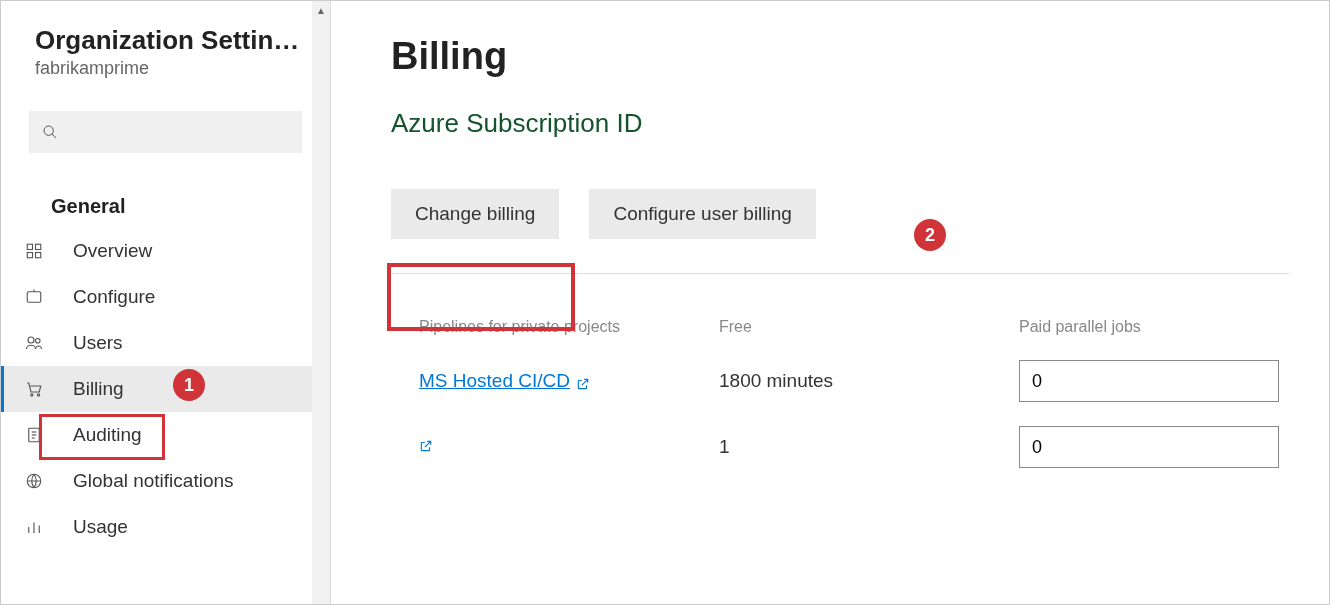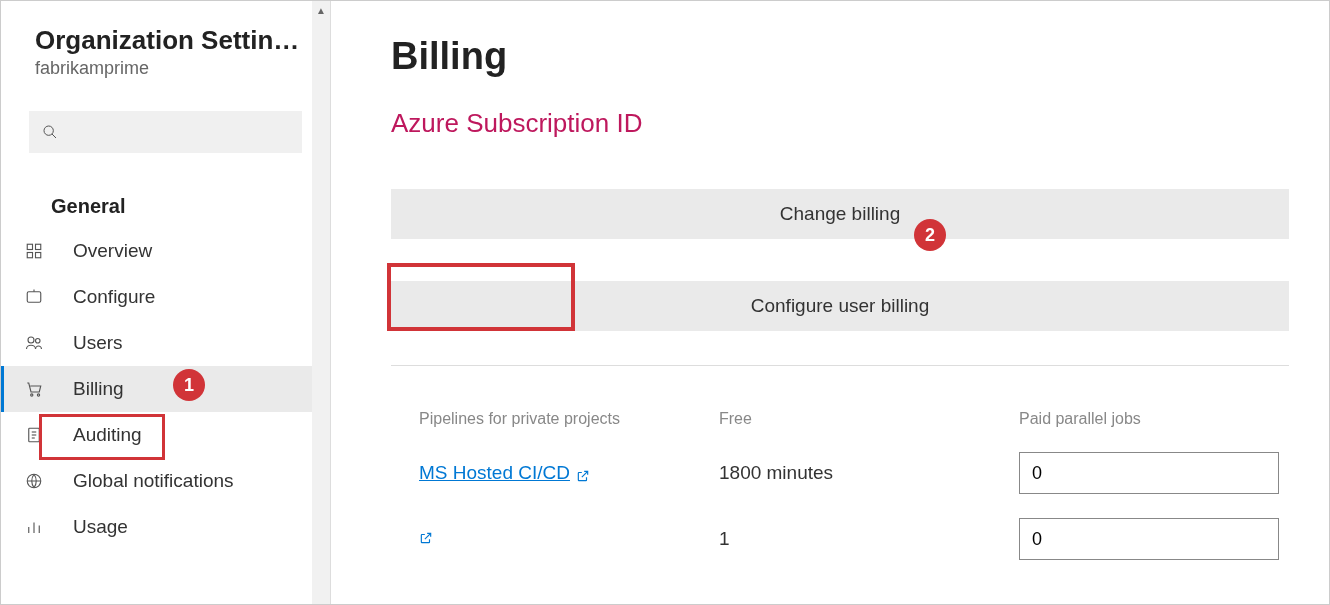--- a/index.html
+++ b/index.html
@@ -164,28 +164,27 @@
   }
   .main-title {
     font-size: 38px;
     font-weight: 700;
     margin: 0 0 30px 0;
     color: #222;
   }
   .sub-title {
     font-size: 26px;
     font-weight: 400;
-    color: #be185d;
+    color: #14532d;
     margin: 0 0 50px 0;
   }
   .btn-row {
     display: flex;
-    gap: 42px;
+    gap: 30px;
     margin-bottom: 34px;
-    flex-direction: column;
   }
   .btn {
     background: #eaeaea;
     border: none;
     padding: 14px 24px;
     font-size: 19px;
     color: #333;
     cursor: pointer;
     font-family: inherit;
   }

